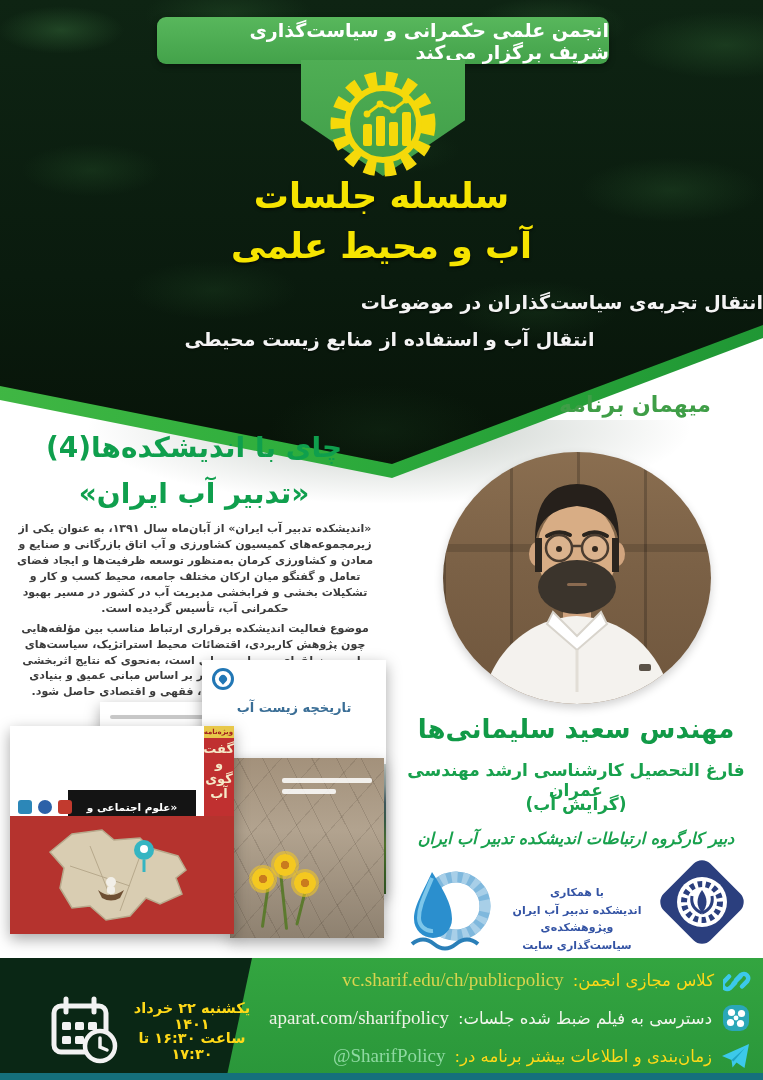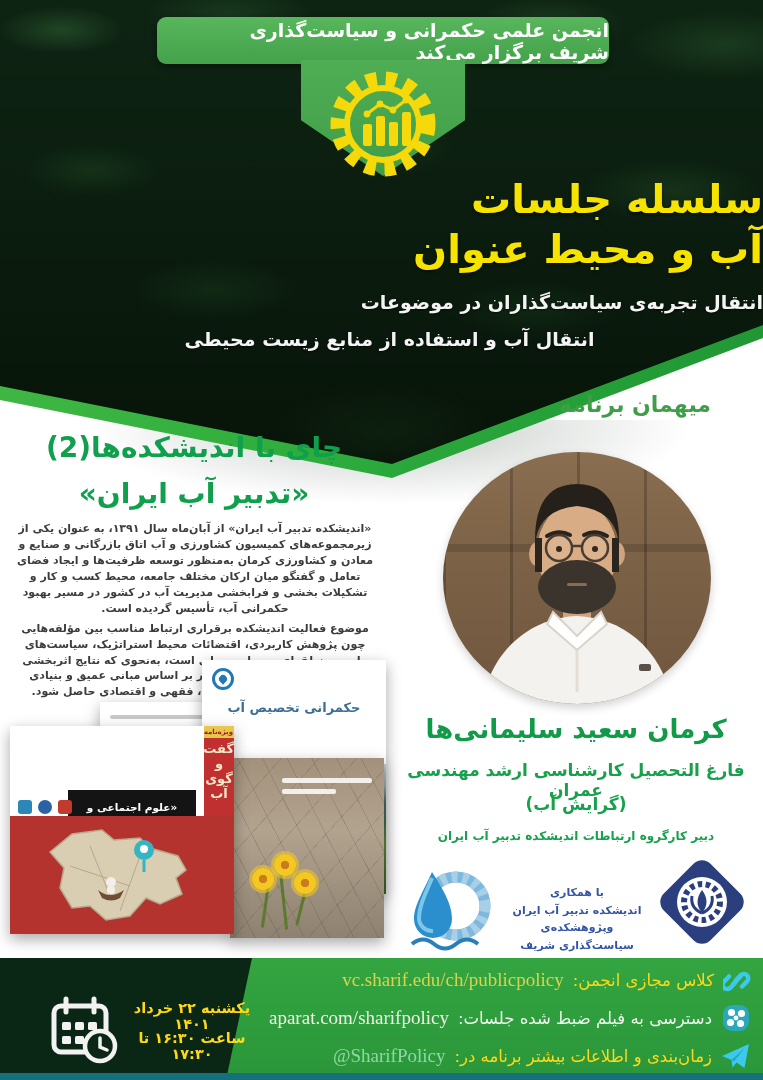--- a/index.html
+++ b/index.html
@@ -41,22 +41,22 @@
     box-shadow:0 2px 6px rgba(0,0,0,.4);
     padding-left:42px;
   }
   .ribbon{
     position:absolute;left:301px;top:60px;width:164px;height:116px;
     background:linear-gradient(180deg,#4fae54,#3f9d48);
     clip-path:polygon(0 0,100% 0,100% 52%,50% 100%,0 52%);
   }
   .gear{position:absolute;left:325px;top:66px;width:116px;height:116px;}
   .title-yellow{
-    position:absolute;left:0;width:763px;
-    color:#f6e400;font-weight:bold;font-size:40px;letter-spacing:-0.5px;
+    position:absolute;left:0;width:763px;text-align:center;
+    color:#f6e400;font-weight:bold;font-size:35px;letter-spacing:-0.5px;
     text-shadow:0 2px 3px rgba(0,0,0,.55);
   }
   .t1{top:176px;} .t2{top:226px;}
   .subtitle-white{
     position:absolute;left:0;width:763px;text-align:center;
     color:#f4f4f4;font-weight:bold;font-size:19px;
     text-shadow:0 1px 2px rgba(0,0,0,.6);
   }
   .s1{top:291px;text-align:right;} .s2{top:328px;padding-left:16px;}
 
@@ -131,21 +131,21 @@
     overflow:hidden;z-index:3;
     background:
       linear-gradient(90deg, rgba(0,0,0,.20) 0 3px, transparent 3px) 0 0/67px 100% repeat-x,
       linear-gradient(180deg,#8a6e50 0%,#7b6146 45%,#6f563d 100%);
     box-shadow:0 4px 10px rgba(0,0,0,.18);
   }
   .credential{position:absolute;left:392px;width:368px;text-align:center;z-index:3;font-weight:bold;}
   .guest-name{top:714px;color:#119a47;font-size:26px;}
   .guest-degree{top:760px;color:#18a14d;font-size:17px;}
   .guest-spec{top:794px;color:#18a14d;font-size:17px;}
-  .guest-role{top:829px;color:#18a14d;font-size:12px;}
+  .guest-role{top:829px;color:#18a14d;font-size:16px;font-style:italic;}
 
   .water-logo{position:absolute;left:398px;top:864px;z-index:3;}
   .collab{position:absolute;left:506px;top:884px;width:142px;z-index:3;text-align:center;
     color:#3353a4;font-weight:bold;font-size:11px;line-height:1.6;}
   .sharif-logo{position:absolute;left:652px;top:852px;z-index:3;}
 
   
   .footer-bg{position:absolute;left:0;top:958px;width:763px;height:122px;background:linear-gradient(180deg,#33a540,#2a963a);z-index:4;}
   .footer-dark{position:absolute;left:0;top:958px;width:300px;height:122px;z-index:5;
     background:#0a2715;clip-path:polygon(0 0,252px 0,226px 100%,0 100%);}
@@ -188,46 +188,46 @@
         <rect x="77" y="46" width="9" height="34" rx="2"></rect>
         <circle cx="42" cy="48" r="3.4"></circle>
           <circle cx="55" cy="38" r="3.4"></circle>
         <circle cx="68" cy="44" r="3.4"></circle>
           <circle cx="81" cy="34" r="3.4"></circle>
       </g>
       <polyline points="42,48 55,38 68,44 81,34" fill="none" stroke="#f5d90a" stroke-width="3"></polyline>
     </svg>
 
     <div class="title-yellow t1">سلسله جلسات</div>
-    <div class="title-yellow t2">آب و محیط عنوان</div>
+    <div class="title-yellow t2">آب و محیط علمی</div>
     <div class="subtitle-white s1">انتقال تجربه‌ی سیاست‌گذاران در موضوعات</div>
     <div class="subtitle-white s2">انتقال آب و استفاده از منابع زیست محیطی</div>
   </div>
 
   <div class="guest-label">میهمان برنامه</div>
 
-  <div class="session-title st1">چای با اندیشکده‌ها(2)</div>
+  <div class="session-title st1">چای با اندیشکده‌ها(4)</div>
   <div class="session-title st2">«تدبیر آب ایران»</div>
   <div class="description">
     <p>«اندیشکده تدبیر آب ایران» از آبان‌ماه سال ۱۳۹۱، به عنوان یکی از زیرمجموعه‌های کمیسیون کشاورزی و آب اتاق بازرگانی و صنایع و معادن و کشاورزی کرمان به‌منظور توسعه ظرفیت‌ها و ایجاد فضای تعامل و گفتگو میان ارکان مختلف جامعه، محیط کسب و کار و تشکیلات بخشی و فرابخشی مدیریت آب در کشور در مسیر بهبود حکمرانی آب، تأسیس گردیده است.</p>
     <p>موضوع فعالیت اندیشکده برقراری ارتباط مناسب بین مؤلفه‌هایی چون پژوهش کاربردی، اقتضائات محیط استراتژیک، سیاست‌های ملی و منطقه‌ای و جوامع محلی است، به‌نحوی که نتایج اثربخشی برای اصلاح حکمرانی آب کشور بر اساس مبانی عمیق و بنیادی عرفی، شرعی، فنی، حقوقی، فقهی و اقتصادی حاصل شود.</p>
     <p class="note">(معرفی در سایت اندیشکده)</p>
   </div>
 
   <div class="collage">
 
     <div class="cover cover-back">
       <div class="gray-bar"></div>
       <div class="kt">گفت</div>
       <div class="gray-bar short"></div>
     </div>
 
     <div class="cover cover-history">
       <span class="ch-logo"></span>
-      <div class="ch-title">حکمرانی تخصیص آب</div>
+      <div class="ch-title">تاریخچه زیست آب</div>
       <div class="ch-photo">
         <div class="ch-river"></div>
       </div>
     </div>
 
     <div class="cover cover-flowers">
       <div class="cf-lines">
         <div class="white-bar"></div>
         <div class="white-bar short"></div>
       </div>
@@ -284,37 +284,37 @@
       <line x1="129" y1="94" x2="139" y2="94" stroke="#4a3c30" stroke-width="2.5"></line>
       <circle cx="116" cy="97" r="3" fill="#33281e"></circle>
       <circle cx="152" cy="97" r="3" fill="#33281e"></circle>
       <path d="M38,252 C50,194 90,166 134,164 C178,166 218,194 230,252 Z" fill="#f4f2ee"></path>
       <path d="M110,160 L134,184 L158,160 L164,172 L134,198 L104,172 Z" fill="#ffffff" stroke="#d8d4cc" stroke-width="2"></path>
       <line x1="134" y1="198" x2="134" y2="240" stroke="#e2ded6" stroke-width="3"></line>
       <rect x="196" y="212" width="12" height="7" rx="2" fill="#5a5248"></rect>
     </svg>
   </div>
 
-  <div class="credential guest-name">کرمان سعید سلیمانی‌ها</div>
+  <div class="credential guest-name">مهندس سعید سلیمانی‌ها</div>
   <div class="credential guest-degree">فارغ التحصیل کارشناسی ارشد مهندسی عمران</div>
   <div class="credential guest-spec">(گرایش آب)</div>
   <div class="credential guest-role">دبیر کارگروه ارتباطات اندیشکده تدبیر آب ایران</div>
 
   <svg class="water-logo" width="108" height="88" viewBox="0 0 108 88">
     <circle cx="58" cy="42" r="29" fill="none" stroke="#7fb8dd" stroke-width="11"></circle>
     <circle cx="58" cy="42" r="29" fill="none" stroke="#a8cfe8" stroke-width="11" stroke-dasharray="6 5"></circle>
     <path d="M34,8 C24,30 16,42 16,55 a19 19 0 0 0 38 0 C54,42 48,30 34,8 Z" fill="#2b8fce"></path>
     <path d="M34,14 C27,31 21,42 21,54 a13 13 0 0 0 14 13" fill="none" stroke="#7cc6ea" stroke-width="4"></path>
     <path d="M14,80 q11,-9 22,0 t22,0 t22,0" fill="none" stroke="#2a7fb8" stroke-width="4"></path>
   </svg>
 
   <div class="collab">
     <div>با همکاری</div>
     <div>اندیشکده تدبیر آب ایران</div>
-    <div>وپژوهشکده‌ی سیاست‌گذاری شریف</div>
+    <div>وپژوهشکده‌ی سیاست‌گذاری سایت</div>
   </div>
 
   <svg class="sharif-logo" width="100" height="100" viewBox="0 0 100 100">
     <rect x="17" y="17" width="66" height="66" rx="12" transform="rotate(45 50 50)" fill="#2b3f7e"></rect>
     <circle cx="50" cy="50" r="25" fill="#ffffff"></circle>
     <circle cx="50" cy="50" r="18" fill="none" stroke="#2b3f7e" stroke-width="6" stroke-dasharray="4.5 3.5"></circle>
     <path d="M50,38 c-6,8 -6,16 0,23 c6,-7 6,-15 0,-23 Z" fill="#2b3f7e"></path>
     <path d="M40,44 q-2,12 10,17 M60,44 q2,12 -10,17" stroke="#2b3f7e" stroke-width="3" fill="none"></path>
   </svg>
 

